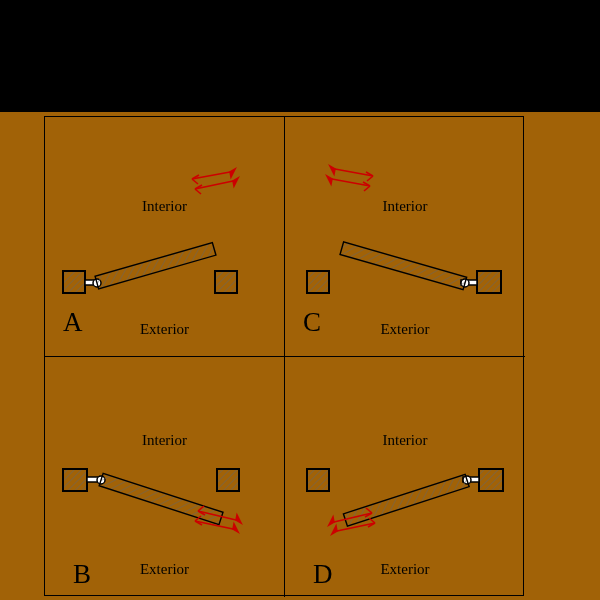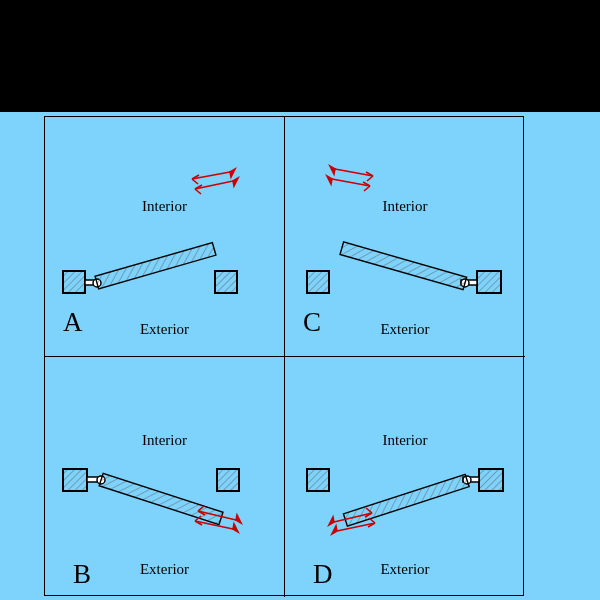--- a/index.html
+++ b/index.html
@@ -16,21 +16,21 @@
     height: 600px;
     background: #000000;
     font-family: "Liberation Serif", serif;
   }
   .sheet {
     position: absolute;
     left: 0;
     top: 112px;
     width: 600px;
     height: 488px;
-    background: #7dd3fc;
+    background: #a16207;
   }
   .grid {
     position: absolute;
     left: 44px;
     top: 4px;
     width: 480px;
     height: 480px;
     border: 1px solid #000000;
     box-sizing: border-box;
   }

